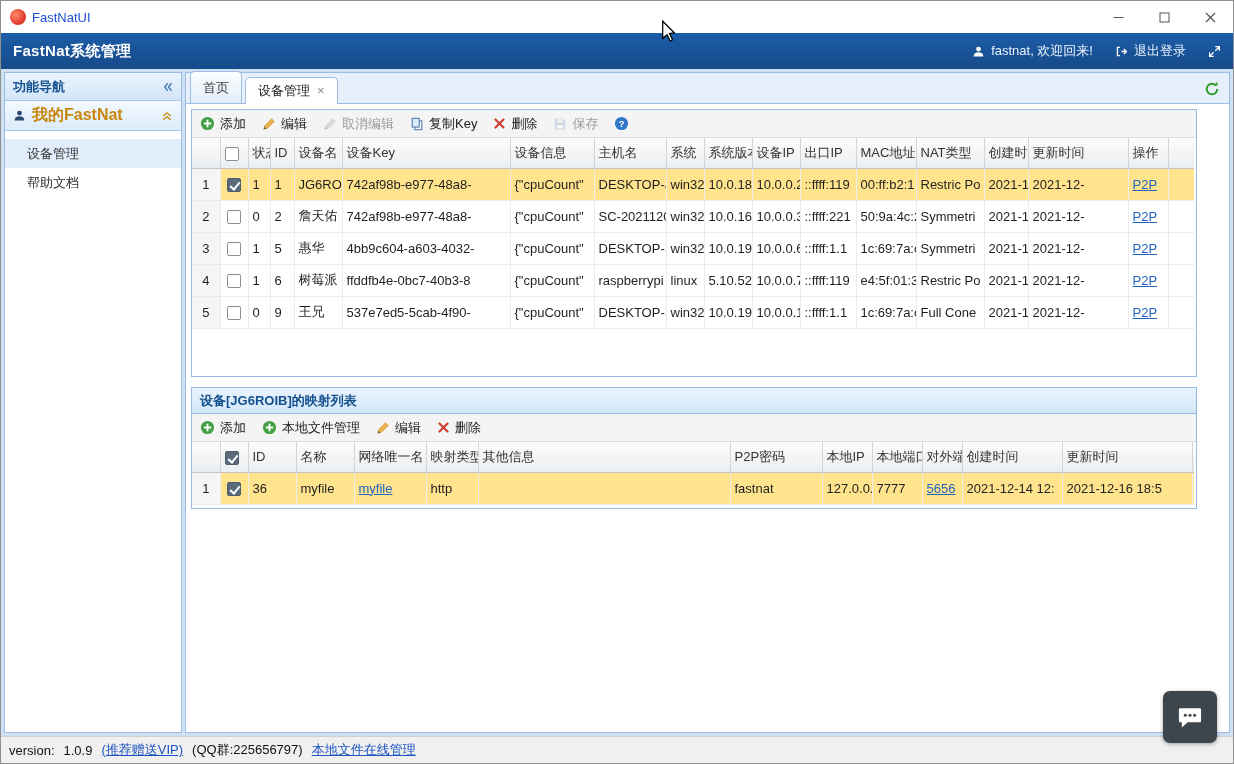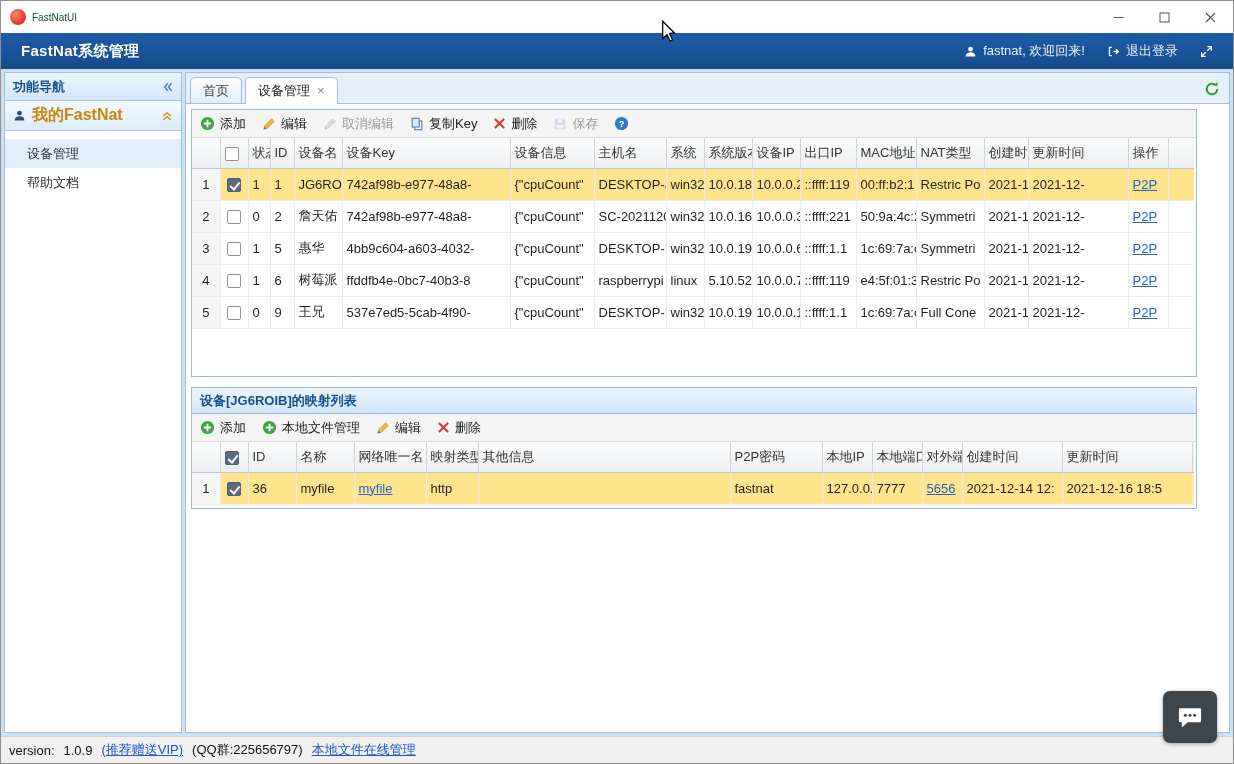--- a/index.html
+++ b/index.html
@@ -5,27 +5,27 @@
   *{margin:0;padding:0;box-sizing:border-box}
   html,body{width:1234px;height:764px;overflow:hidden;background:#fff;
     font-family:"Liberation Sans","DejaVu Sans",sans-serif;}
   .window{position:relative;width:1234px;height:764px;border:1px solid #8f8f8f;
     display:flex;flex-direction:column;background:#fff}
 
   
   .titlebar{flex:0 0 32px;height:32px;background:#fff;display:flex;align-items:center}
   .logo{width:16px;height:16px;margin:0 6px 0 9px;border-radius:50%;
     background:radial-gradient(circle at 35% 35%,#ff8a6a,#e0392b 65%);}
-  .tb-title{font-size:10px;color:#14532d}
+  .tb-title{font-size:13px;color:#1d4ed8}
   .tb-spacer{flex:1}
   .win-btn{width:46px;height:32px;display:flex;align-items:center;justify-content:center;cursor:pointer}
 
   
   .appheader{flex:0 0 36px;height:36px;background:linear-gradient(#1d5da8,#154a89);
-    display:flex;align-items:center;padding:0 20px;color:#fff}
+    display:flex;align-items:center;padding:0 12px;color:#fff}
   .app-title{font-size:15px;font-weight:bold;letter-spacing:.3px}
   .hdr-right{margin-left:auto;display:flex;align-items:center;gap:22px;font-size:13px;color:#eaf2fc}
   .hdr-item{display:flex;align-items:center;gap:6px;cursor:pointer}
 
   
   .content{flex:1;min-height:0;display:flex;background:#cfe0f0;padding:3px;gap:3px}
 
   
   .sidebar{flex:0 0 178px;width:178px;background:#fff;border:1px solid #9cbde5;
     display:flex;flex-direction:column}
@@ -38,21 +38,21 @@
   .accordion-header .chev{margin-left:auto}
   .nav-list{padding-top:8px}
   .nav-item{height:29px;display:flex;align-items:center;padding-left:22px;font-size:13px;
     color:#333;cursor:pointer}
   .nav-item.active{background:#e2eefb}
 
   
   .main{flex:1;min-width:0;display:flex;flex-direction:column;border:1px solid #9cbde5;background:#fff}
   .tabstrip{flex:0 0 31px;height:31px;background:#e7f0fa;border-bottom:1px solid #9cbde5;
     display:flex;align-items:flex-end;padding:4px 4px 0 4px;gap:3px;position:relative}
-  .tab{height:26px;display:flex;align-items:center;gap:7px;padding:0 12px;
+  .tab{height:32px;display:flex;align-items:center;gap:7px;padding:0 12px;
     border:1px solid #9cbde5;border-bottom:none;border-radius:5px 5px 0 0;
     background:linear-gradient(#fdfeff,#e2edfa);font-size:13px;color:#3b3b3b;cursor:pointer}
   .tab.active{background:#fff;height:27px;margin-bottom:-1px;color:#222}
   .tab-close{color:#8a8a8a;font-size:13px;line-height:12px;cursor:pointer}
   .refresh-btn{position:absolute;right:9px;top:8px;cursor:pointer}
 
   .main-body{flex:1;min-height:0;padding:5px;background:#fff;overflow:hidden}
 
   
   .panel{width:1006px;border:1px solid #96b9e2;background:#fff}

